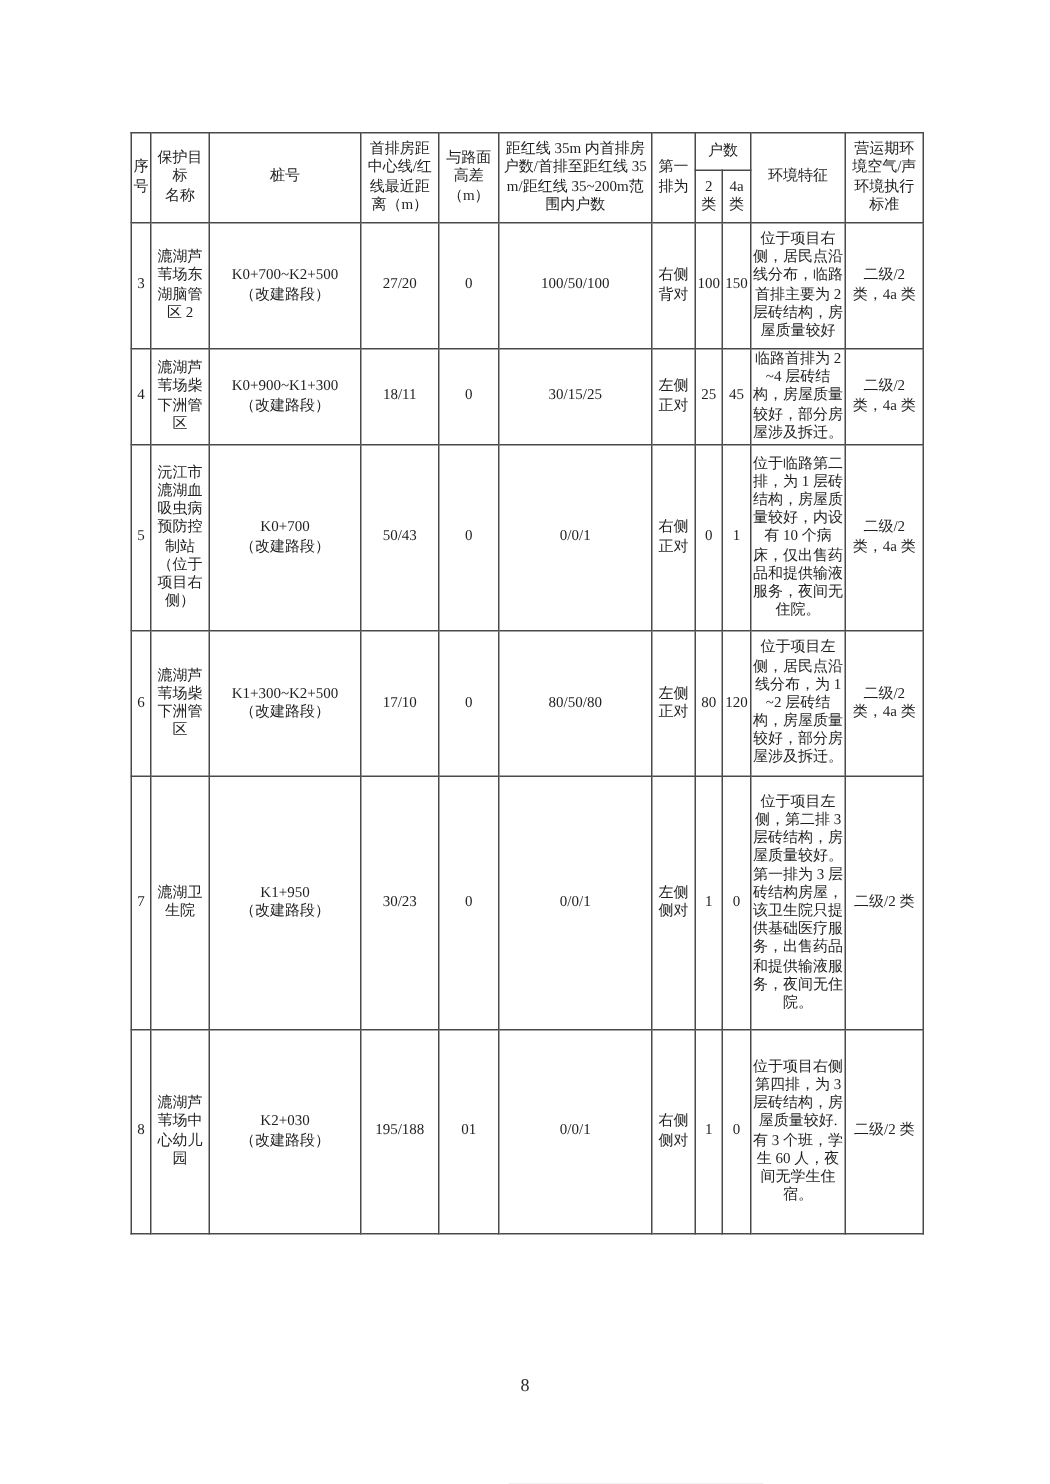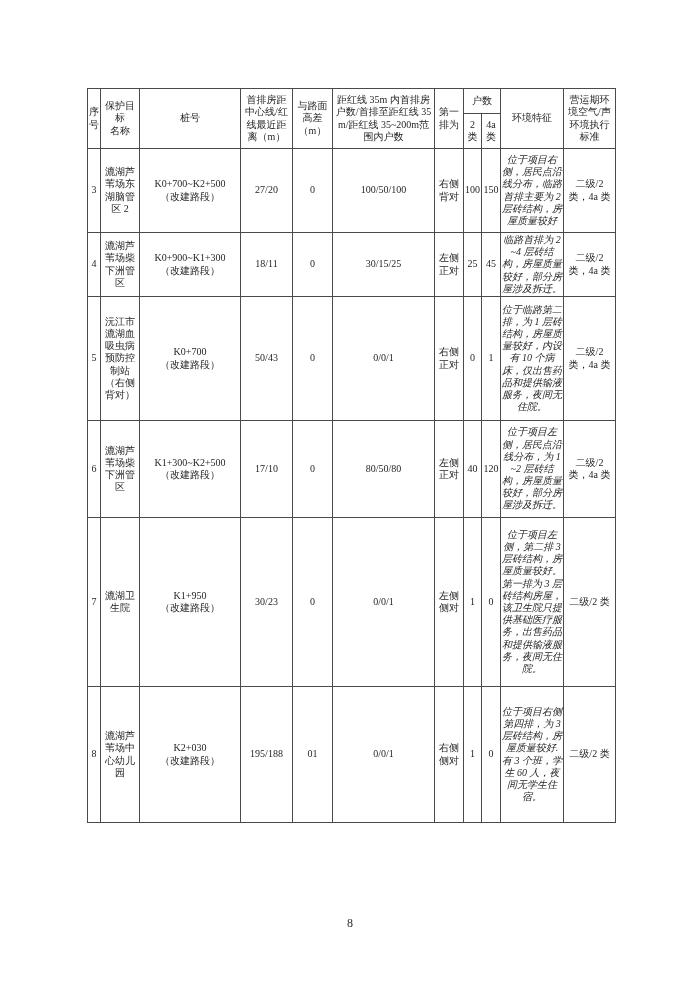--- a/index.html
+++ b/index.html
@@ -29,21 +29,21 @@
     vertical-align:middle;
     padding:1px 1px;
     white-space:pre-line;
     word-break:break-all;
     overflow:hidden;
   }
   table.report th { font-size:10px; }
   td.num, th.num { padding:0; font-size:9.5px; }
   td.std { font-size:9.5px; padding:0; }
   td.stake { font-size:9.5px; white-space:pre-line; word-break:keep-all; }
-  td.env { padding:1px 2px;font-style:italic; }
+  td.env { padding:1px 2px; }
   .page-number {
     position:absolute;
     left:0; top:916px; width:100%;
     text-align:center;
     font-size:12px;
     color:#2a2a2a;
   }
 </style>
 </head>
 <body>
@@ -110,21 +110,21 @@
       <td>30/15/25</td>
       <td>左侧正对</td>
       <td class="num">25</td>
       <td class="num">45</td>
       <td class="env">临路首排为 2~4 层砖结构，房屋质量较好，部分房屋涉及拆迁。</td>
       <td class="std">二级/2 类，4a 类</td>
     </tr>
 
     <tr style="height:124px">
       <td>5</td>
-      <td>沅江市漉湖血吸虫病预防控制站（右侧背对）</td>
+      <td>沅江市漉湖血吸虫病预防控制站（位于项目右侧）</td>
       <td class="stake">K0+700
 （改建路段）</td>
       <td>50/43</td>
       <td>0</td>
       <td>0/0/1</td>
       <td>右侧正对</td>
       <td class="num">0</td>
       <td class="num">1</td>
       <td class="env">位于临路第二排，为 1 层砖结构，房屋质量较好，内设有 10 个病床，仅出售药品和提供输液服务，夜间无住院。</td>
       <td class="std">二级/2 类，4a 类</td>
@@ -132,21 +132,21 @@
 
     <tr style="height:97px">
       <td>6</td>
       <td>漉湖芦苇场柴下洲管区</td>
       <td class="stake">K1+300~K2+500
 （改建路段）</td>
       <td>17/10</td>
       <td>0</td>
       <td>80/50/80</td>
       <td>左侧正对</td>
-      <td class="num">40</td>
+      <td class="num">80</td>
       <td class="num">120</td>
       <td class="env">位于项目左侧，居民点沿线分布，为 1~2 层砖结构，房屋质量较好，部分房屋涉及拆迁。</td>
       <td class="std">二级/2 类，4a 类</td>
     </tr>
 
     <tr style="height:169px">
       <td>7</td>
       <td>漉湖卫生院</td>
       <td class="stake">K1+950
 （改建路段）</td>

